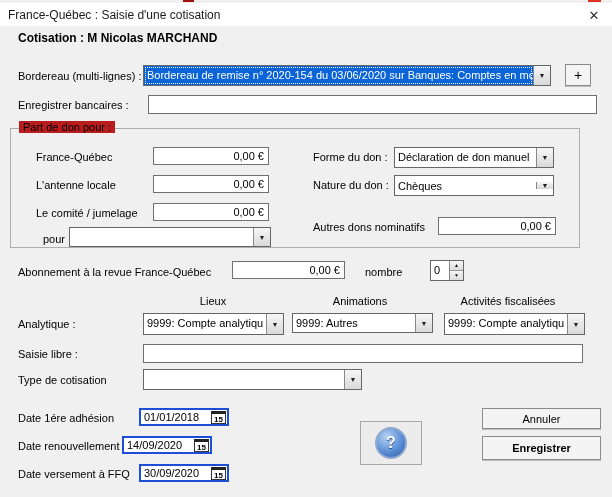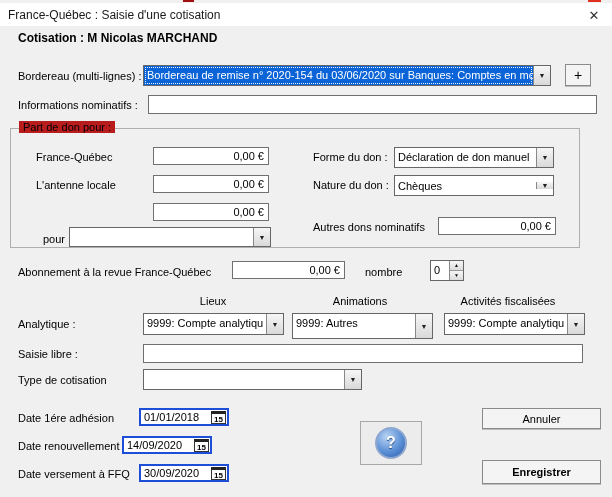--- a/index.html
+++ b/index.html
@@ -48,32 +48,33 @@
 
   <div class="heading" style="left:18px;top:31px;">Cotisation : M Nicolas MARCHAND</div>
 
   <div class="lbl" style="left:18px;top:70px;">Bordereau (multi-lignes) :</div>
   <div class="combo focused" style="left:143px;top:65px;width:408px;height:21px;">
     <span class="ctxt">Bordereau de remise n° 2020-154 du 03/06/2020 sur Banques: Comptes en monn</span>
     <span class="carrow">▼</span>
   </div>
   <div class="wbtn" style="left:565px;top:64px;width:26px;height:22px;font-size:14px;">+</div>
 
-  <div class="lbl" style="left:18px;top:99px;">Informations nominatifs :</div>
+  <div class="lbl" style="left:18px;top:99px;">Enregistrer bancaires :</div>
   <div class="tfield" style="left:148px;top:95px;width:449px;height:19px;"></div>
 
   <div class="grpbox" style="left:10px;top:128px;width:570px;height:120px;">
     <span class="legendspan">Part de don pour :</span>
 
     <div class="lbl" style="left:25px;top:22px;">France-Québec</div>
     <div class="tfield money" style="left:142px;top:18px;width:116px;height:18px;">0,00 €</div>
 
     <div class="lbl" style="left:25px;top:50px;">L'antenne locale</div>
     <div class="tfield money" style="left:142px;top:46px;width:116px;height:18px;">0,00 €</div>
 
+    <div class="lbl" style="left:25px;top:78px;">Le comité / jumelage</div>
     <div class="tfield money" style="left:142px;top:74px;width:116px;height:18px;">0,00 €</div>
 
     <div class="lbl" style="left:32px;top:104px;">pour</div>
     <div class="combo" style="left:58px;top:98px;width:202px;height:20px;">
       <span class="ctxt"></span>
       <span class="carrow">▼</span>
     </div>
 
     <div class="lbl" style="left:302px;top:22px;">Forme du don :</div>
     <div class="combo" style="left:383px;top:18px;width:160px;height:21px;">
@@ -104,21 +105,21 @@
 
   <div class="colhdr" style="left:213px;top:295px;">Lieux</div>
   <div class="colhdr" style="left:360px;top:295px;">Animations</div>
   <div class="colhdr" style="left:508px;top:295px;">Activités fiscalisées</div>
 
   <div class="lbl" style="left:18px;top:318px;">Analytique :</div>
   <div class="combo" style="left:143px;top:313px;width:141px;height:22px;">
     <span class="ctxt">9999: Compte analytiqu</span>
     <span class="carrow">▼</span>
   </div>
-  <div class="combo" style="left:292px;top:313px;width:141px;height:26px;">
+  <div class="combo" style="left:292px;top:313px;width:141px;height:20px;">
     <span class="ctxt">9999: Autres</span>
     <span class="carrow">▼</span>
   </div>
   <div class="combo" style="left:444px;top:313px;width:141px;height:22px;">
     <span class="ctxt">9999: Compte analytiqu</span>
     <span class="carrow">▼</span>
   </div>
 
   <div class="lbl" style="left:18px;top:348px;">Saisie libre :</div>
   <div class="tfield" style="left:143px;top:344px;width:440px;height:19px;"></div>
@@ -145,15 +146,15 @@
   <div class="datef" style="left:139px;top:464px;width:90px;height:18px;">
     <span class="dval">30/09/2020</span>
     <span class="calbtn">15</span>
   </div>
 
   <div class="helpbtn" style="left:360px;top:421px;width:62px;height:44px;">
     <span class="helpcircle">?</span>
   </div>
 
   <div class="wbtn" style="left:482px;top:408px;width:119px;height:21px;">Annuler</div>
-  <div class="wbtn bold" style="left:482px;top:460px;width:119px;height:24px;">Enregistrer</div>
+  <div class="wbtn bold" style="left:482px;top:436px;width:119px;height:24px;">Enregistrer</div>
 
 </div>
 
 </body></html>

